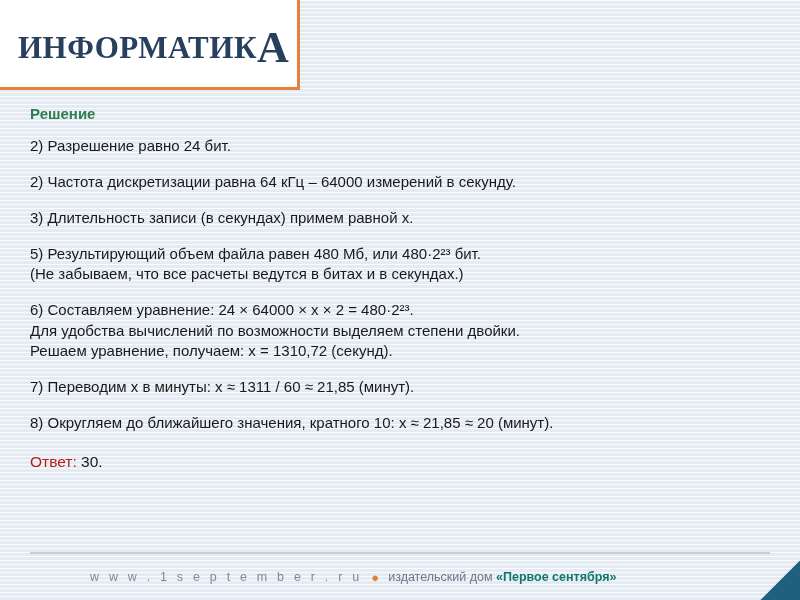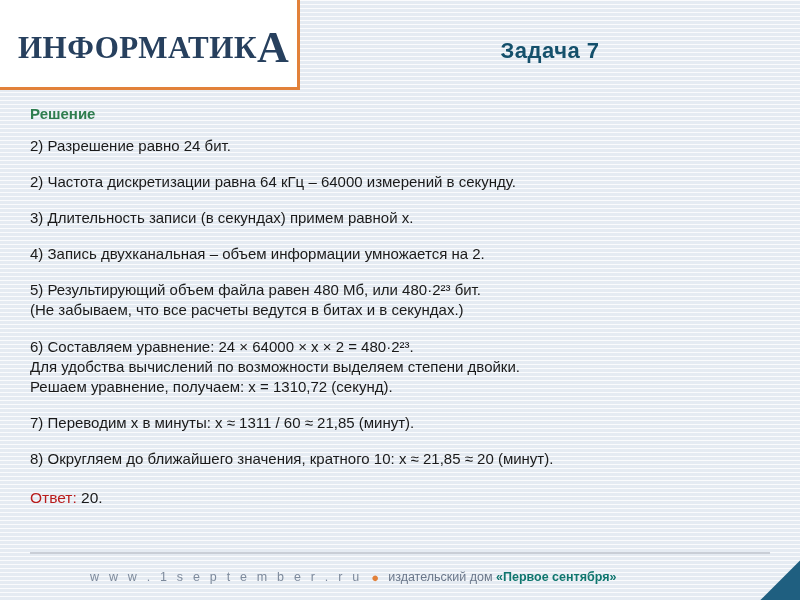--- a/index.html
+++ b/index.html
@@ -171,41 +171,39 @@
 </head>
 <body>
 
 <div class="slide">
   <div class="bg-lines"></div>
 
   <div class="header">
     <div class="logo-box">
       <div class="logo-text"><span>ИНФОРМАТИК</span><span class="big">А</span></div>
     </div>
-    <div class="slide-title">Задача 7</div>
   </div>
 
   <div class="content">
     <div class="section-label">Решение</div>
 
     <p class="step">2) Разрешение равно 24 бит.</p>
     <p class="step">2) Частота дискретизации равна 64 кГц – 64000 измерений в секунду.</p>
     <p class="step">3) Длительность записи (в секундах) примем равной x.</p>
-    <p class="step">4) Запись двухканальная – объем информации умножается на 2.</p>
     <p class="step">5) Результирующий объем файла равен 480 Мб, или 480·2²³ бит.
     (Не забываем, что все расчеты ведутся в битах и в секундах.)</p>
     <p class="step">6) Составляем уравнение:   24 × 64000 × x × 2 = 480·2²³.
     Для удобства вычислений по возможности выделяем степени двойки.
     Решаем уравнение, получаем:  x = 1310,72 (секунд).</p>
     <p class="step">7) Переводим x в минуты:    x ≈ 1311 / 60 ≈ 21,85 (минут).</p>
     <p class="step">8) Округляем до ближайшего значения, кратного 10: x ≈ 21,85 ≈ 20 (минут).</p>
 
     <div class="answer">
       <span class="lbl">Ответ:</span>
-      <span>20.</span>
+      <span>30.</span>
     </div>
   </div>
 
   <div class="footer-rule"></div>
 
   <div class="footer">
     <div class="footer-inner">
       <span class="site">w w w . 1 s e p t e m b e r . r u</span>
       <span class="dot">●</span>
       <span class="pub"><span>издательский дом </span><b>«Первое сентября»</b></span>

